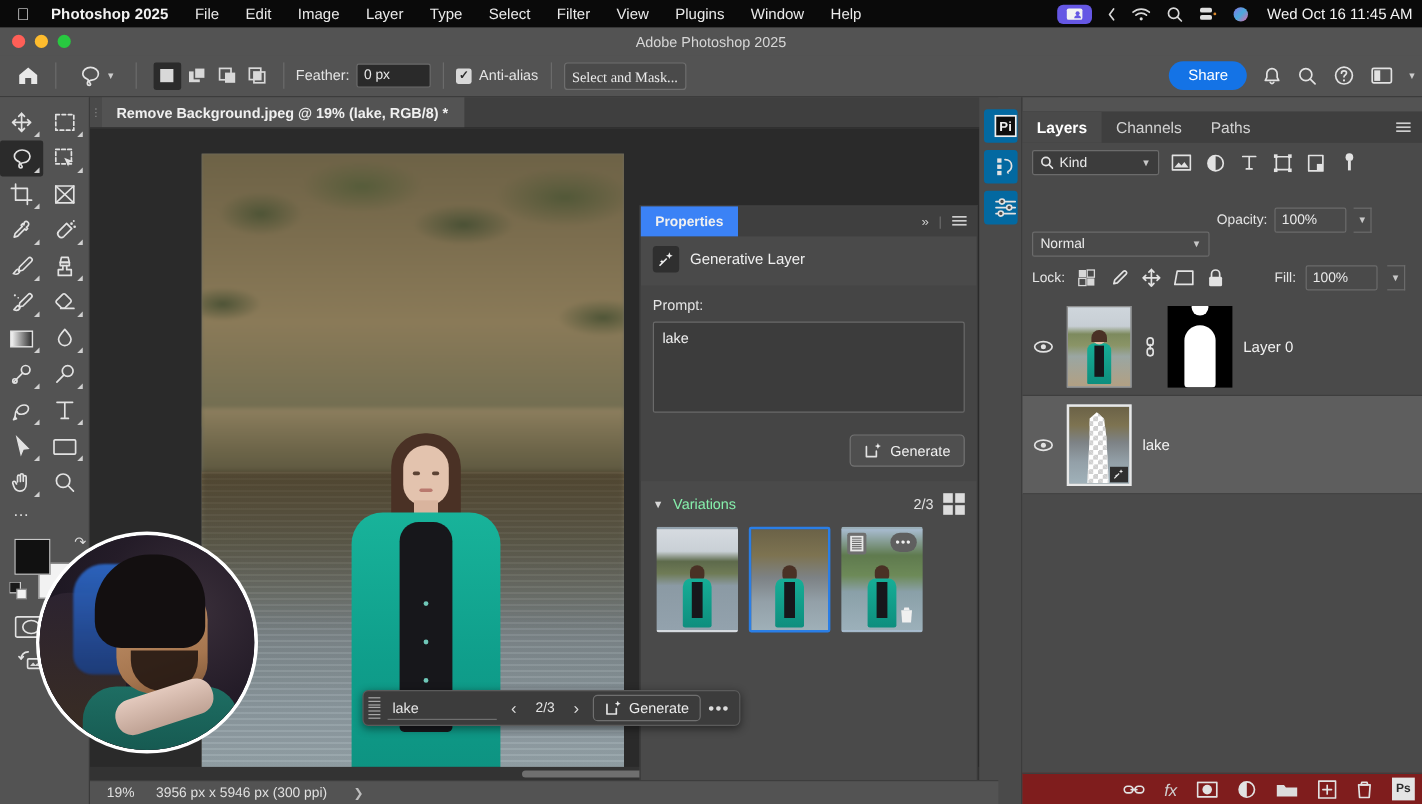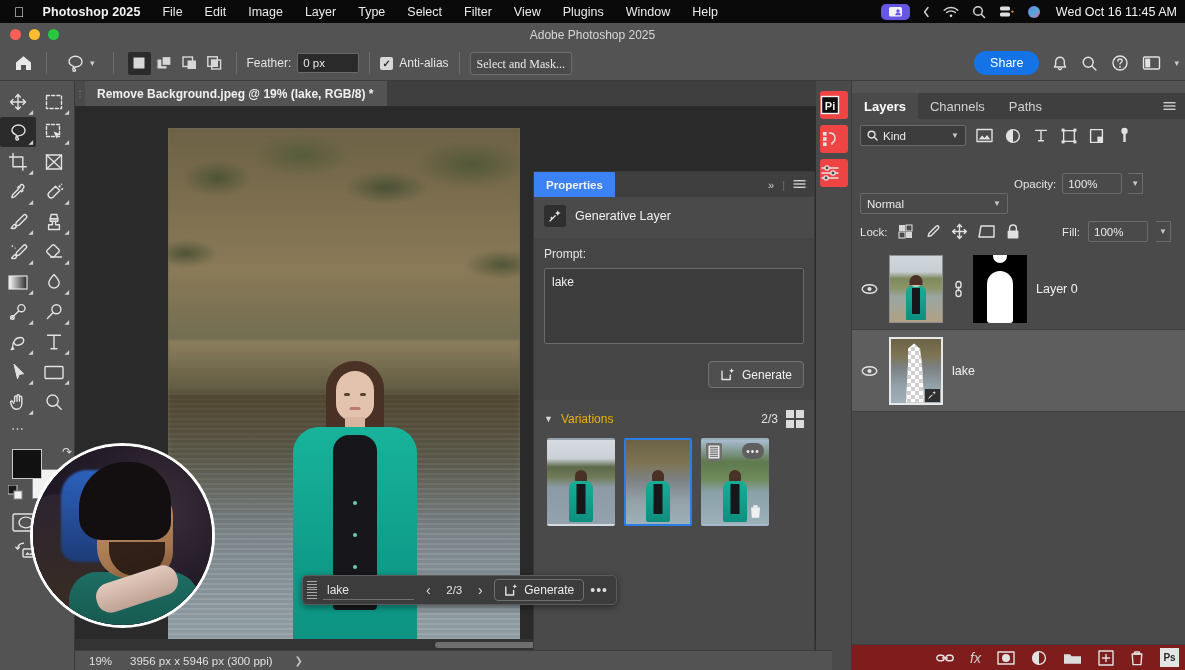--- a/index.html
+++ b/index.html
@@ -250,21 +250,21 @@
   .sb-chev { color: #bdbdbd; font-size: 10px; margin-left: 4px; }
 
   
   .dockrail {
     position: absolute; left: 816px; top: 81px; width: 36px; height: 589px;
     background: #4a4a4a; padding-top: 10px; display: flex; flex-direction: column;
     align-items: center; gap: 6px; border-right: 1px solid #3a3a3a;
   }
   .dk {
     width: 28px; height: 28px; border-radius: 3px; display: flex;
-    align-items: center; justify-content: flex-start; background: #ef4444;
+    align-items: center; justify-content: flex-end; background: #0369a1;
   }
 
   
   .props {
     position: absolute; left: 533px; top: 171px; width: 282px; height: 480px;
     background: #4a4a4a; border: 1px solid #3a3a3a; display: flex; flex-direction: column;
   }
   .props-tabs { height: 25px; background: #3f3f3f; display: flex; align-items: stretch; }
   .props-tab { background: #3b82f6; display: flex; align-items: center; padding: 0 12px;
     font-size: 11.5px; color: #f0f0f0; font-weight: bold; }
@@ -282,21 +282,21 @@
     resize: none; font-family: "Liberation Sans", sans-serif;
   }
   .gen-row { display: flex; justify-content: flex-end; margin-top: 13px; }
   .gen-btn {
     display: flex; align-items: center; gap: 7px; background: #4f4f4f;
     border: 1px solid #737373; border-radius: 4px; padding: 5px 11px;
     font-size: 12px; color: #f0f0f0; font-family: "Liberation Sans", sans-serif;
   }
   .var-head { display: flex; align-items: center; padding: 10px 10px 6px 10px; gap: 8px; }
   .var-tw { font-size: 9px; color: #d8d8d8; }
-  .var-title { font-size: 12px; color: #eab308; }
+  .var-title { font-size: 12px; color: #86efac; }
   .var-count { margin-left: auto; font-size: 12px; color: #e2e2e2; }
   .var-grid-ico { display: grid; grid-template-columns: 8px 8px; gap: 2px; }
   .var-grid-ico i { display: block; width: 8px; height: 8px; background: #dcdcdc; }
   .var-strip { display: flex; gap: 9px; padding: 4px 10px 10px 13px; }
   .var-thumb {
     width: 68px; height: 88px; border-radius: 2px; position: relative; overflow: hidden;
     border: 2px solid transparent;
   }
   .var-thumb.sel { border-color: #2a7ee6; }
   .vt-a { background: linear-gradient(180deg,#d6dbe0 0%,#c9d0d6 22%,#5d6a4b 32%,#6f7b56 44%,#8b9aa4 56%,#93a2ad 100%); }

